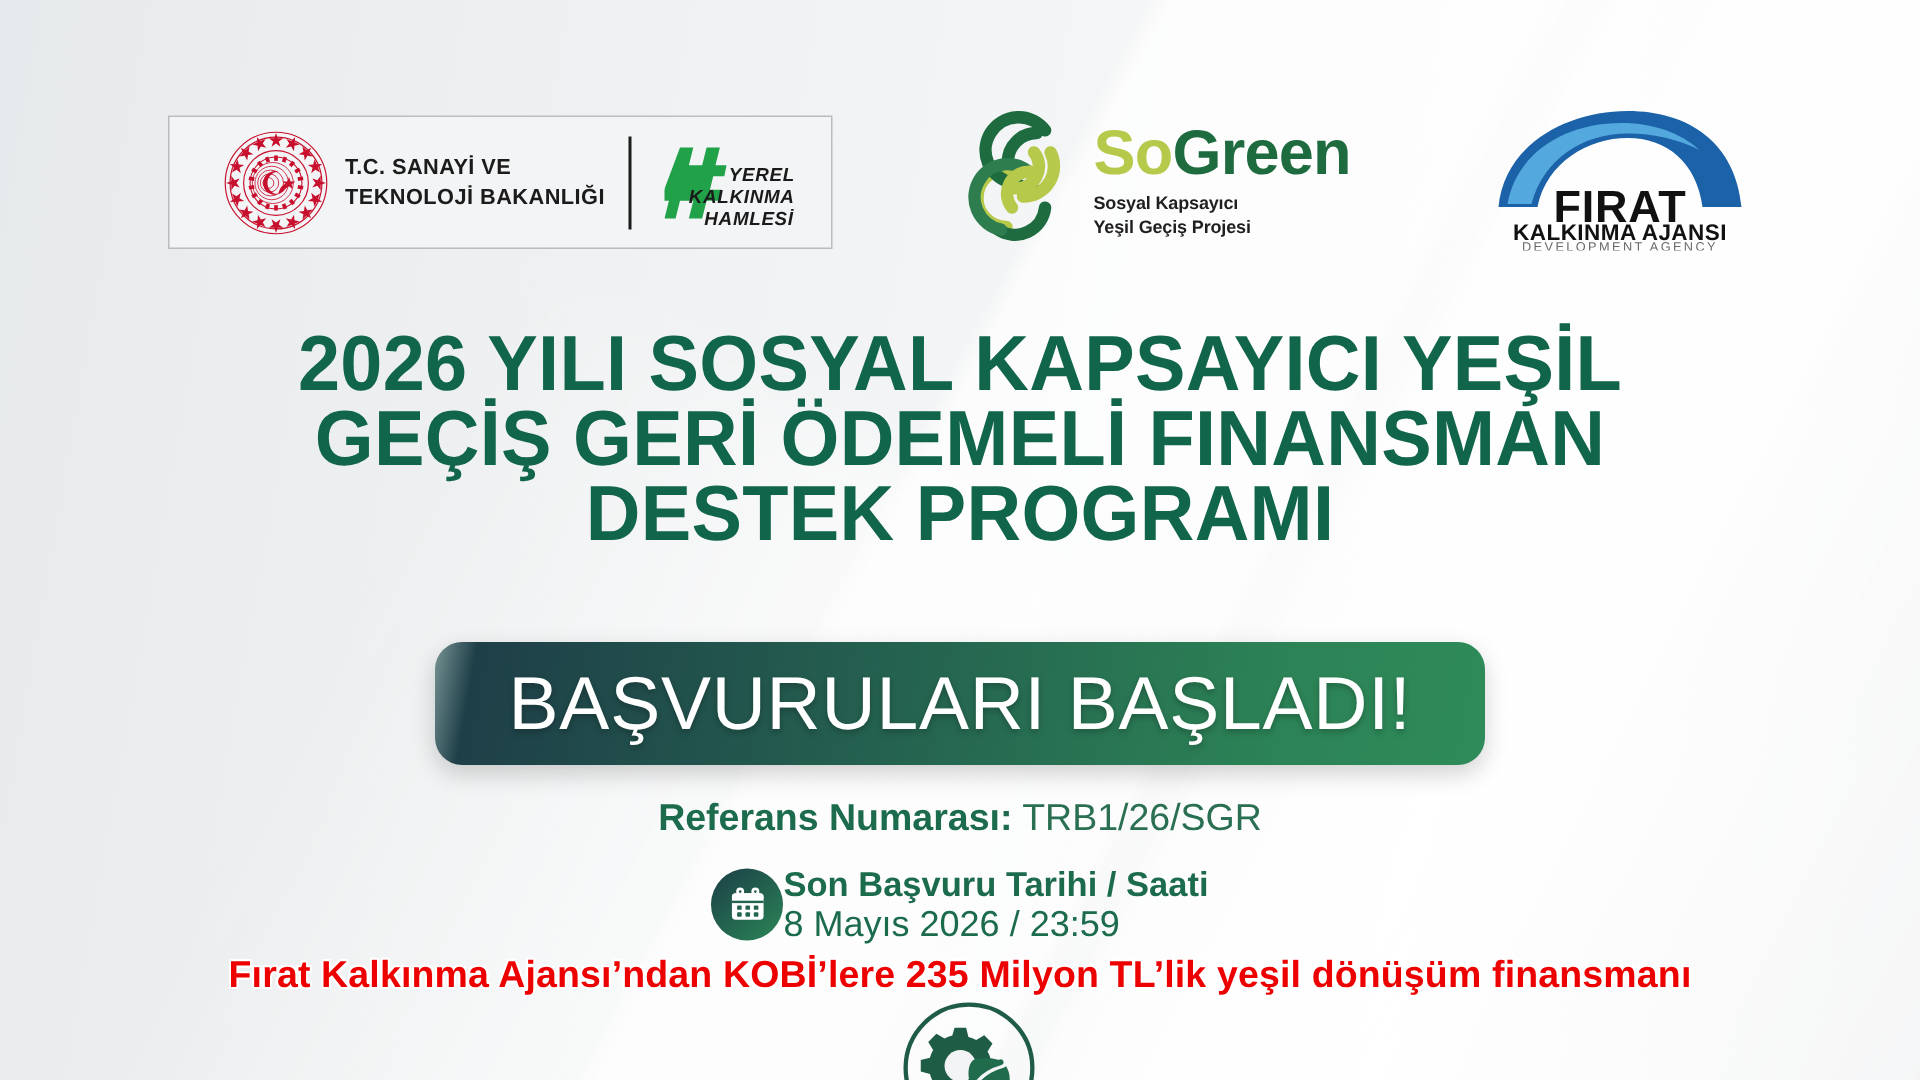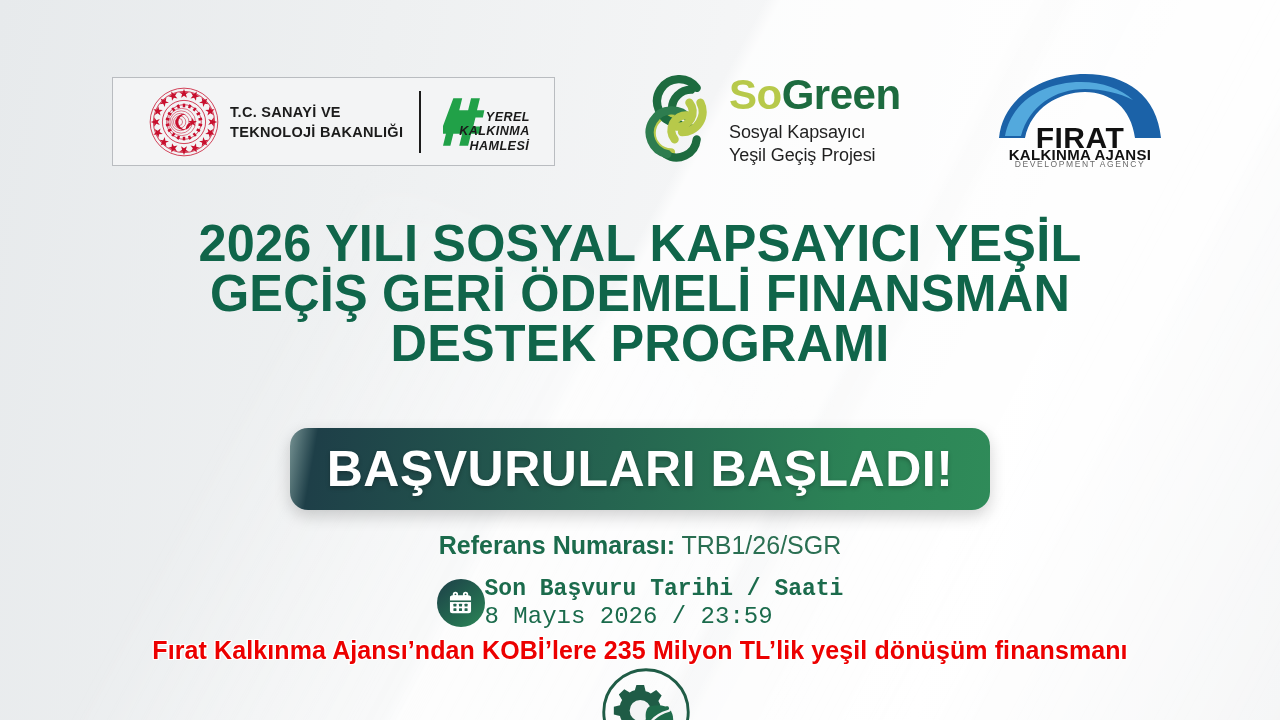--- a/index.html
+++ b/index.html
@@ -103,22 +103,22 @@
     font-size: 42px;
     font-weight: bold;
     line-height: 1;
     letter-spacing: -0.5px;
     white-space: nowrap;
   }
   .sogreen-so { color: #b7c94a; }
   .sogreen-green { color: #1d6b3f; }
   .sogreen-sub {
     margin-top: 5px;
-    font-size: 18px;
-    font-weight: normal;
+    font-size: 12px;
+    font-weight: bold;
     color: #1f1f1f;
     line-height: 1.28;
     white-space: pre-line;
     letter-spacing: -0.1px;
   }
 
   
   .firat {
     position: absolute;
     left: 985px; top: 10px;
@@ -149,21 +149,21 @@
     border-radius: 18px;
     background: linear-gradient(100deg, #1d3b47 0%, #21505096 0%, #1e3f48 4%, #256450 46%, #2c8356 80%, #2f8b59 100%);
     display: flex;
     align-items: center;
     justify-content: center;
     box-shadow: 0 6px 16px rgba(0,0,0,0.18);
   }
   .cta-label {
     color: #ffffff;
     font-family: "Liberation Sans Narrow", "Liberation Sans", sans-serif;
-    font-weight: bold;
+    font-weight: normal;
     font-size: 50px;
     letter-spacing: 0.5px;
     line-height: 1;
     white-space: nowrap;
     text-shadow: 0 2px 4px rgba(0,0,0,0.25);
   }
 
   
   .reference {
     position: absolute;
@@ -193,21 +193,20 @@
     flex: 0 0 48px;
     border-radius: 50%;
     background: linear-gradient(140deg, #1d3f48 0%, #23654f 55%, #2c8657 100%);
     display: flex;
     align-items: center;
     justify-content: center;
   }
   .deadline-text {
     color: #1b6b4c;
     line-height: 1.14;
-    font-family: Liberation Mono, monospace;
   }
   .deadline-title {
     font-size: 23px;
     font-weight: bold;
     white-space: nowrap;
     display: block;
   }
   .deadline-value {
     font-size: 24px;
     font-weight: normal;

